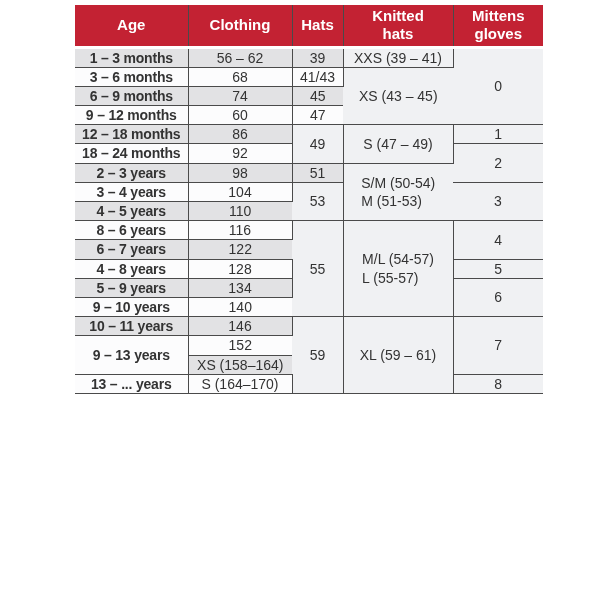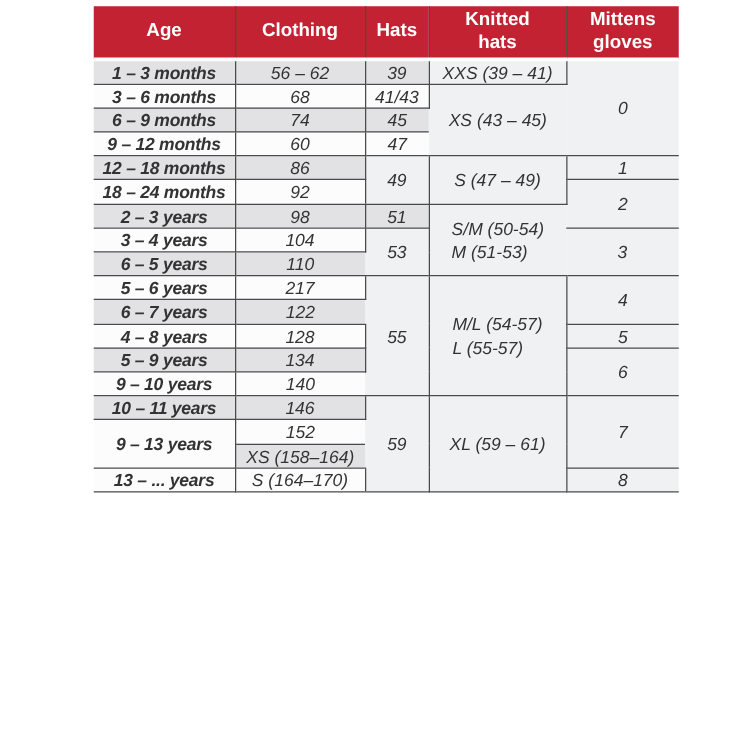--- a/index.html
+++ b/index.html
@@ -46,21 +46,20 @@
   table.size-chart th:last-child { border-right: none; }
   table.size-chart td {
     height: 19px;
     font-size: 14px;
     color: var(--body-text);
     text-align: center;
     vertical-align: middle;
     border-bottom: 1px solid var(--border);
     border-right: 1px solid var(--border);
     padding: 0 3px;
-    font-style: italic;
   }
   table.size-chart td:last-child { border-right: none; }
   table.size-chart td .cell-text {
     display: inline-block;
     white-space: pre-line;
     text-align: left;
     line-height: 1.3;
   }
   td.c0 {
     text-align: left;
@@ -143,26 +142,26 @@
           <td class="c3 shade-light tb" rowspan="3"><span class="cell-text">S/M (50-54)
 M (51-53)</span></td>
         </tr>
         <tr>
           <td class="c0 shade-white"><span class="cell-text">3 – 4 years</span></td>
           <td class="c1 shade-white"><span class="cell-text">104</span></td>
           <td class="c2 shade-light tb" rowspan="2"><span class="cell-text">53</span></td>
           <td class="c4 shade-light tb" rowspan="2"><span class="cell-text">3</span></td>
         </tr>
         <tr>
-          <td class="c0 shade-gray tb"><span class="cell-text">6 – 5 years</span></td>
+          <td class="c0 shade-gray tb"><span class="cell-text">4 – 5 years</span></td>
           <td class="c1 shade-gray tb"><span class="cell-text">110</span></td>
         </tr>
         <tr>
-          <td class="c0 shade-white"><span class="cell-text">5 – 6 years</span></td>
-          <td class="c1 shade-white"><span class="cell-text">217</span></td>
+          <td class="c0 shade-white"><span class="cell-text">8 – 6 years</span></td>
+          <td class="c1 shade-white"><span class="cell-text">116</span></td>
           <td class="c2 shade-light tb" rowspan="5"><span class="cell-text">55</span></td>
           <td class="c3 shade-light tb" rowspan="5"><span class="cell-text">M/L (54-57)
 L (55-57)</span></td>
           <td class="c4 shade-light" rowspan="2"><span class="cell-text">4</span></td>
         </tr>
         <tr>
           <td class="c0 shade-gray"><span class="cell-text">6 – 7 years</span></td>
           <td class="c1 shade-gray"><span class="cell-text">122</span></td>
         </tr>
         <tr>

